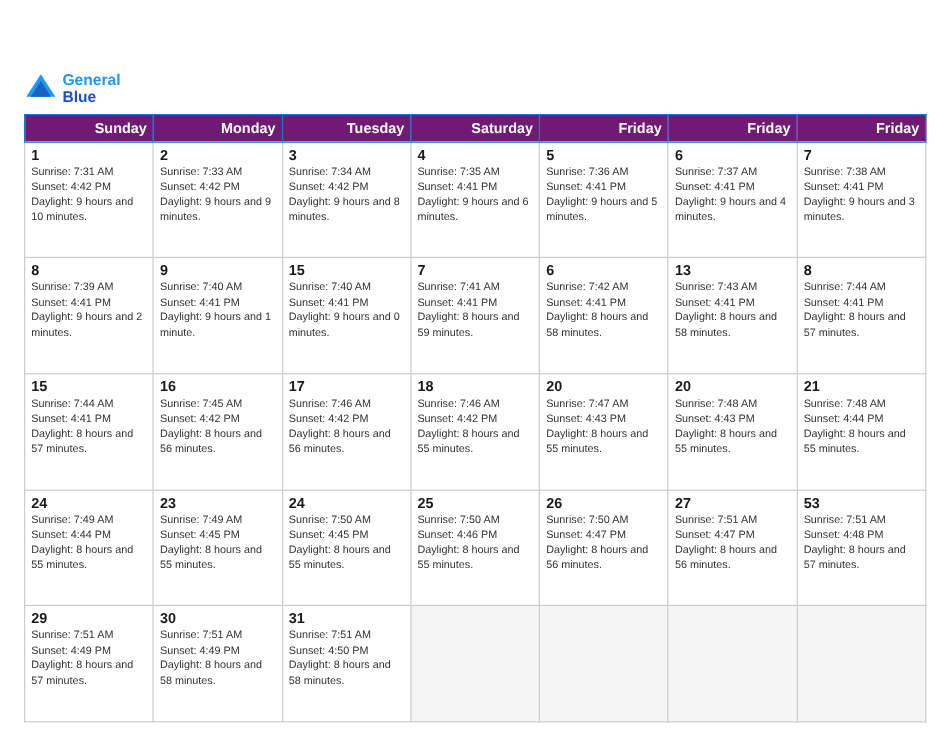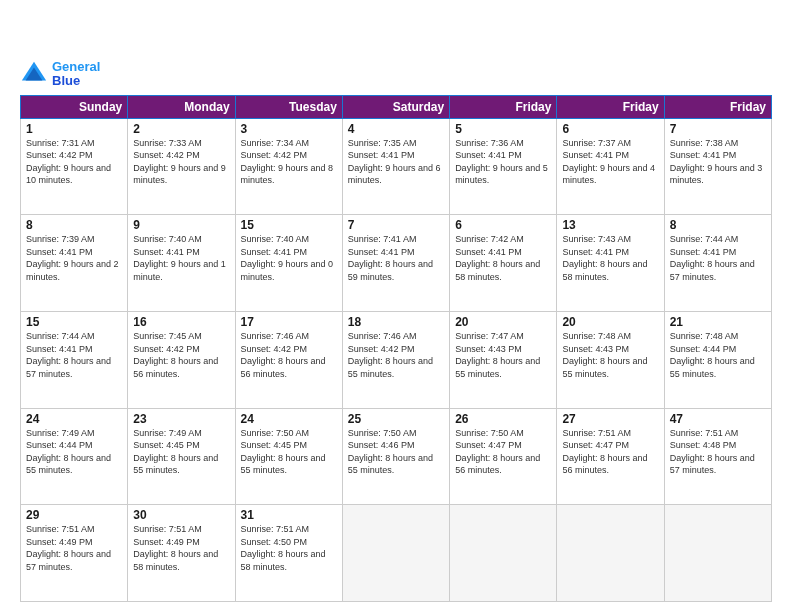--- a/index.html
+++ b/index.html
@@ -160,21 +160,21 @@
           <td><span class="day-num">20</span><span class="day-info">Sunrise: 7:48 AM<br>Sunset: 4:43 PM<br>Daylight: 8 hours and 55 minutes.</span></td>
           <td><span class="day-num">21</span><span class="day-info">Sunrise: 7:48 AM<br>Sunset: 4:44 PM<br>Daylight: 8 hours and 55 minutes.</span></td>
         </tr>
         <tr>
           <td><span class="day-num">24</span><span class="day-info">Sunrise: 7:49 AM<br>Sunset: 4:44 PM<br>Daylight: 8 hours and 55 minutes.</span></td>
           <td><span class="day-num">23</span><span class="day-info">Sunrise: 7:49 AM<br>Sunset: 4:45 PM<br>Daylight: 8 hours and 55 minutes.</span></td>
           <td><span class="day-num">24</span><span class="day-info">Sunrise: 7:50 AM<br>Sunset: 4:45 PM<br>Daylight: 8 hours and 55 minutes.</span></td>
           <td><span class="day-num">25</span><span class="day-info">Sunrise: 7:50 AM<br>Sunset: 4:46 PM<br>Daylight: 8 hours and 55 minutes.</span></td>
           <td><span class="day-num">26</span><span class="day-info">Sunrise: 7:50 AM<br>Sunset: 4:47 PM<br>Daylight: 8 hours and 56 minutes.</span></td>
           <td><span class="day-num">27</span><span class="day-info">Sunrise: 7:51 AM<br>Sunset: 4:47 PM<br>Daylight: 8 hours and 56 minutes.</span></td>
-          <td><span class="day-num">47</span><span class="day-info">Sunrise: 7:51 AM<br>Sunset: 4:48 PM<br>Daylight: 8 hours and 57 minutes.</span></td>
+          <td><span class="day-num">53</span><span class="day-info">Sunrise: 7:51 AM<br>Sunset: 4:48 PM<br>Daylight: 8 hours and 57 minutes.</span></td>
         </tr>
         <tr>
           <td><span class="day-num">29</span><span class="day-info">Sunrise: 7:51 AM<br>Sunset: 4:49 PM<br>Daylight: 8 hours and 57 minutes.</span></td>
           <td><span class="day-num">30</span><span class="day-info">Sunrise: 7:51 AM<br>Sunset: 4:49 PM<br>Daylight: 8 hours and 58 minutes.</span></td>
           <td><span class="day-num">31</span><span class="day-info">Sunrise: 7:51 AM<br>Sunset: 4:50 PM<br>Daylight: 8 hours and 58 minutes.</span></td>
           <td class="empty"></td>
           <td class="empty"></td>
           <td class="empty"></td>
           <td class="empty"></td>
         </tr>

